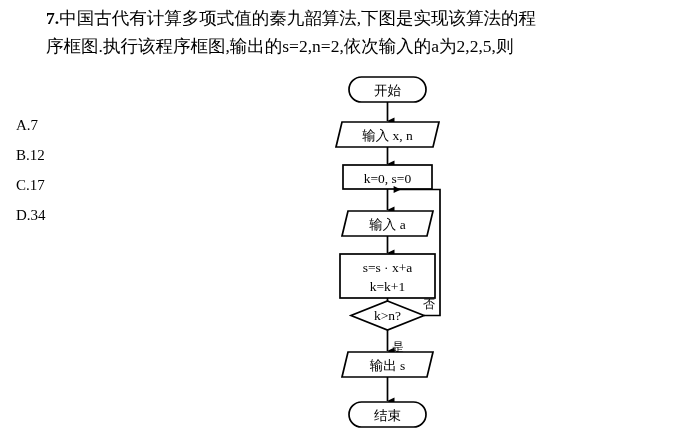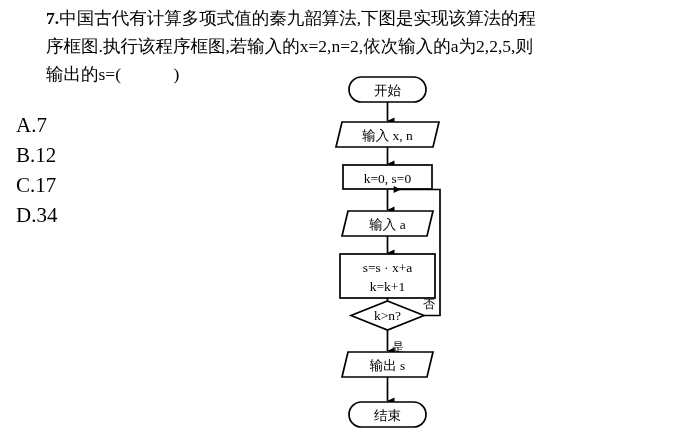--- a/index.html
+++ b/index.html
@@ -33,21 +33,21 @@
   .q-num {
     font-weight: bold;
   }
 
   #options-block {
     position: absolute;
     left: 16px;
     top: 110px;
   }
   .opt {
-    font-size: 21px;
+    font-size: 15px;
     line-height: 30px;
     white-space: pre;
   }
 
   
   #flowchart {
     position: absolute;
     left: 308px;
     top: 70px;
     width: 200px;
@@ -75,22 +75,21 @@
     stroke: #000000;
     stroke-width: 1.7;
     fill: none;
   }
 </style>
 </head>
 <body>
 
 <div id="question-block">
   <div class="q-line"><span class="q-num">7.</span><span>中国古代有计算多项式值的秦九韶算法,下图是实现该算法的程</span></div>
-  <div class="q-line">序框图.执行该程序框图,若输入的x=2,n=2,依次输入的a为2,2,5,则</div>
-  <div class="q-line">输出的s=(            )</div>
+  <div class="q-line">序框图.执行该程序框图,输出的s=2,n=2,依次输入的a为2,2,5,则</div>
 </div>
 
 <div id="options-block">
   <div class="opt">A.7</div>
   <div class="opt">B.12</div>
   <div class="opt">C.17</div>
   <div class="opt">D.34</div>
 </div>
 
 <div id="flowchart">

